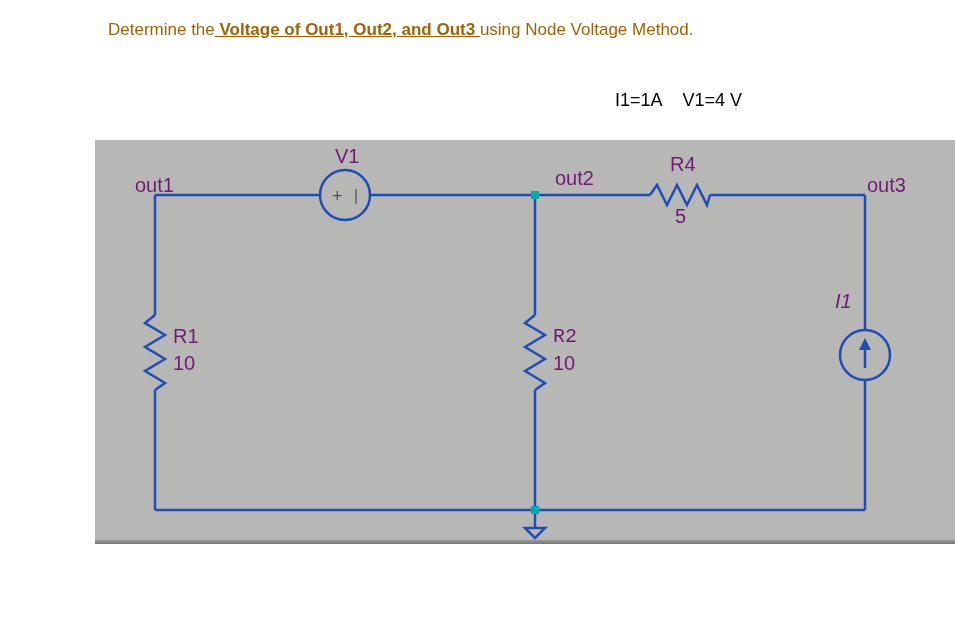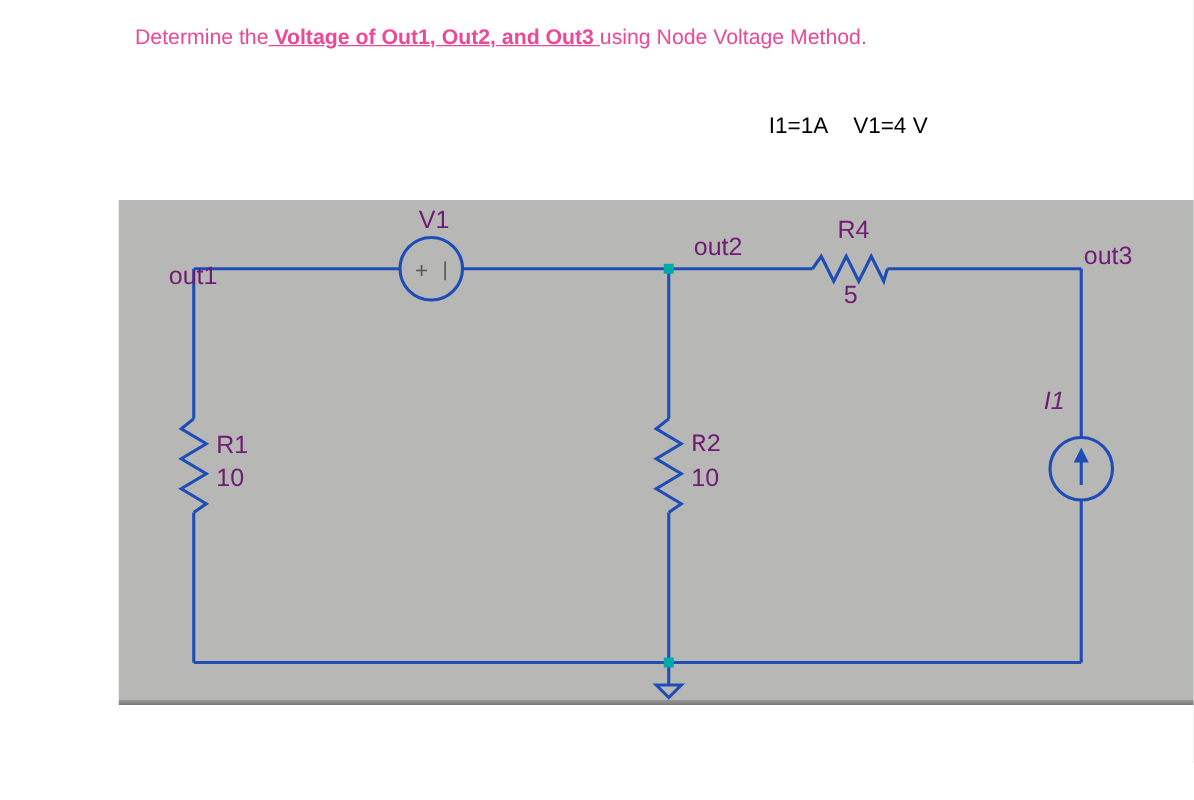--- a/index.html
+++ b/index.html
@@ -5,30 +5,30 @@
     * { margin: 0; padding: 0; box-sizing: border-box; }
     body {
       font-family: Arial, sans-serif;
       background: #ffffff;
       width: 955px;
       height: 640px;
       padding: 20px 0 0 0;
     }
     .question {
       font-size: 17px;
-      color: #ec4899;
+      color: #a16207;
       padding: 0 0 0 108px;
       margin-bottom: 50px;
     }
     .underlined { text-decoration: underline; font-weight: bold; }
     .given-values {
       font-size: 18px;
       color: #000;
       padding-left: 615px;
-      margin-bottom: 49px;
+      margin-bottom: 29px;
     }
     .circuit-container {
       position: relative;
       width: 860px;
       height: 400px;
       background: #b7b8b5;
       margin-left: 95px;
     }
     svg { display: block; }
     .label {
@@ -105,21 +105,21 @@
     </g>
 
     <g stroke="#1e4db7" stroke-width="2.5" fill="none">
       <polygon points="440,398 430,388 450,388" fill="none" stroke="#1e4db7"></polygon>
     </g>
 
     <rect x="436" y="51" width="8" height="8" fill="#0aa"></rect>
     <rect x="436" y="366" width="8" height="8" fill="#0aa"></rect>
   </svg>
 
-  <div class="label" style="left:40px; top:50px;">out1</div>
+  <div class="label" style="left:40px; top:34px;">out1</div>
   <div class="label" style="left:420px; top:27px;margin-left:40px;">out2</div>
   <div class="label" style="left:740px; top:34px;margin-left:32px;">out3</div>
 
   <div class="label" style="left:240px; top:5px;">V1</div>
 
   <div class="label" style="left:575px; top:13px;">R4</div>
   <div class="label" style="left:580px; top:65px;">5</div>
 
   <div class="label" style="left:78px; top:185px;">R1</div>
   <div class="label" style="left:78px; top:212px;">10</div>

